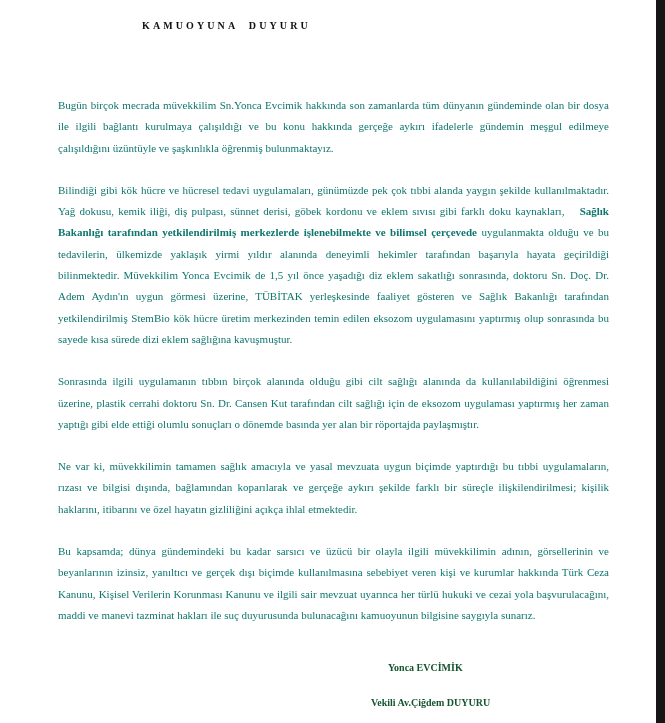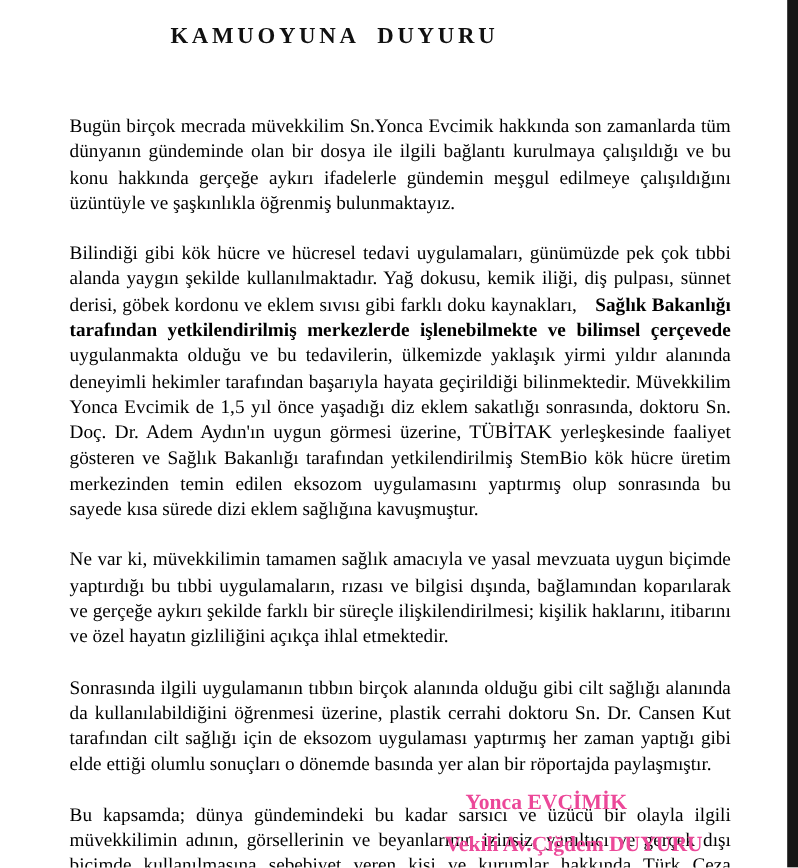--- a/index.html
+++ b/index.html
@@ -37,62 +37,62 @@
     width: 9px;
     height: 723px;
     background: #161616;
   }
 
   .doc-title {
     position: absolute;
     left: 142px;
     top: 20px;
     font-weight: bold;
-    font-size: 19px;
+    font-size: 10px;
     letter-spacing: 3.1px;
     white-space: pre;
     color: #111111;
   }
 
   .body-block {
     position: absolute;
     left: 58px;
     top: 95px;
     width: 551px;
   }
 
   p.para {
     margin: 0 0 21px 0;
     padding: 0;
-    font-size: 16px;
+    font-size: 11px;
     line-height: 21.3px;
     text-align: justify;
     text-justify: inter-word;
-    color: #000000;
+    color: #0f766e;
     hyphens: none;
   }
 
   p.para:last-of-type {
     margin-bottom: 0;
   }
 
   .b { font-weight: bold; margin-left: 11px; }
 
   .signature-block {
     position: absolute;
     left: 0;
     top: 658px;
     width: 656px;
   }
 
   .sig-line {
     font-weight: bold;
-    font-size: 18px;
+    font-size: 10px;
     line-height: 20px;
-    color: #ec4899;
+    color: #14532d;
     white-space: nowrap;
   }
   .sig-name {
     position: absolute;
     left: 388px;
     top: 0;
   }
   .sig-agent {
     position: absolute;
     left: 371px;
@@ -110,25 +110,25 @@
 
     <p class="para">
       <span>Bugün birçok mecrada müvekkilim Sn.Yonca Evcimik hakkında son zamanlarda tüm dünyanın gündeminde olan bir dosya ile ilgili bağlantı kurulmaya çalışıldığı ve bu konu hakkında gerçeğe aykırı ifadelerle gündemin meşgul edilmeye çalışıldığını üzüntüyle ve şaşkınlıkla öğrenmiş bulunmaktayız.</span>
     </p>
 
     <p class="para">
       <span>Bilindiği gibi kök hücre ve hücresel tedavi uygulamaları, günümüzde pek çok tıbbi alanda yaygın şekilde kullanılmaktadır. Yağ dokusu, kemik iliği, diş pulpası, sünnet derisi, göbek kordonu ve eklem sıvısı gibi farklı doku kaynakları, </span><span class="b">Sağlık Bakanlığı tarafından yetkilendirilmiş merkezlerde işlenebilmekte ve bilimsel çerçevede</span><span> uygulanmakta olduğu ve bu tedavilerin, ülkemizde yaklaşık yirmi yıldır alanında deneyimli hekimler tarafından başarıyla hayata geçirildiği bilinmektedir. Müvekkilim Yonca Evcimik de 1,5 yıl önce yaşadığı diz eklem sakatlığı sonrasında, doktoru Sn. Doç. Dr. Adem Aydın'ın uygun görmesi üzerine, TÜBİTAK yerleşkesinde faaliyet gösteren ve Sağlık Bakanlığı tarafından yetkilendirilmiş StemBio kök hücre üretim merkezinden temin edilen eksozom uygulamasını yaptırmış olup sonrasında bu sayede kısa sürede dizi eklem sağlığına kavuşmuştur.</span>
     </p>
 
     <p class="para">
-      <span>Ne var ki, müvekkilimin tamamen sağlık amacıyla ve yasal mevzuata uygun biçimde yaptırdığı bu tıbbi uygulamaların, rızası ve bilgisi dışında, bağlamından koparılarak ve gerçeğe aykırı şekilde farklı bir süreçle ilişkilendirilmesi; kişilik haklarını, itibarını ve özel hayatın gizliliğini açıkça ihlal etmektedir.</span>
+      <span>Sonrasında ilgili uygulamanın tıbbın birçok alanında olduğu gibi cilt sağlığı alanında da kullanılabildiğini öğrenmesi üzerine, plastik cerrahi doktoru Sn. Dr. Cansen Kut tarafından cilt sağlığı için de eksozom uygulaması yaptırmış her zaman yaptığı gibi elde ettiği olumlu sonuçları o dönemde basında yer alan bir röportajda paylaşmıştır.</span>
     </p>
 
     <p class="para">
-      <span>Sonrasında ilgili uygulamanın tıbbın birçok alanında olduğu gibi cilt sağlığı alanında da kullanılabildiğini öğrenmesi üzerine, plastik cerrahi doktoru Sn. Dr. Cansen Kut tarafından cilt sağlığı için de eksozom uygulaması yaptırmış her zaman yaptığı gibi elde ettiği olumlu sonuçları o dönemde basında yer alan bir röportajda paylaşmıştır.</span>
+      <span>Ne var ki, müvekkilimin tamamen sağlık amacıyla ve yasal mevzuata uygun biçimde yaptırdığı bu tıbbi uygulamaların, rızası ve bilgisi dışında, bağlamından koparılarak ve gerçeğe aykırı şekilde farklı bir süreçle ilişkilendirilmesi; kişilik haklarını, itibarını ve özel hayatın gizliliğini açıkça ihlal etmektedir.</span>
     </p>
 
     <p class="para">
       <span>Bu kapsamda; dünya gündemindeki bu kadar sarsıcı ve üzücü bir olayla ilgili müvekkilimin adının, görsellerinin ve beyanlarının izinsiz, yanıltıcı ve gerçek dışı biçimde kullanılmasına sebebiyet veren kişi ve kurumlar hakkında Türk Ceza Kanunu, Kişisel Verilerin Korunması Kanunu ve ilgili sair mevzuat uyarınca her türlü hukuki ve cezai yola başvurulacağını, maddi ve manevi tazminat hakları ile suç duyurusunda bulunacağını kamuoyunun bilgisine saygıyla sunarız.</span>
     </p>
 
   </div>
 
   <div class="signature-block">
     <div class="sig-line sig-name">Yonca EVCİMİK</div>

